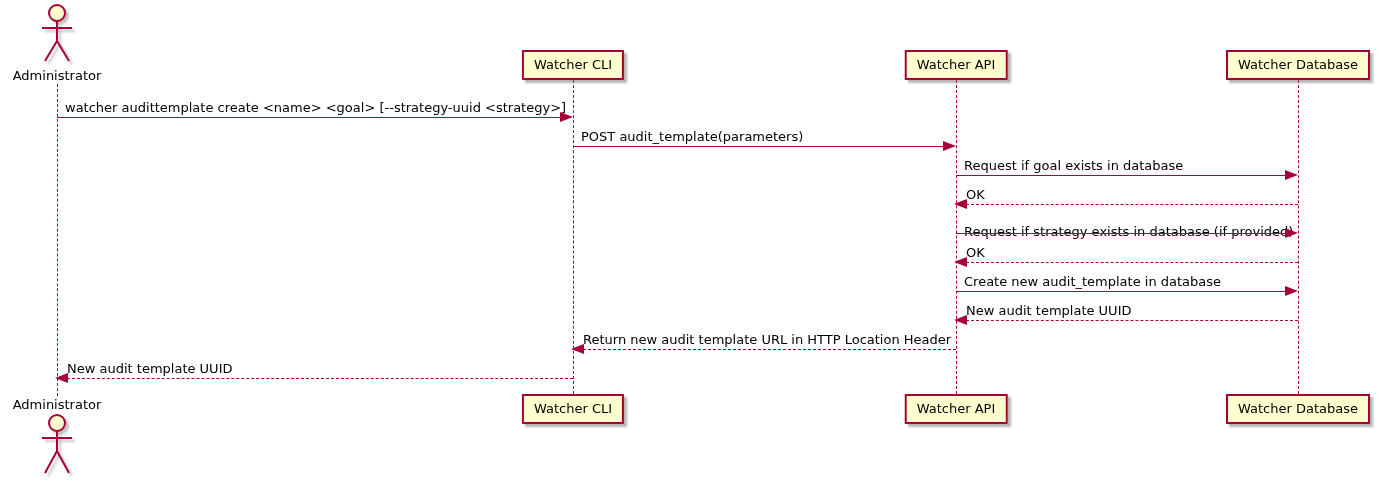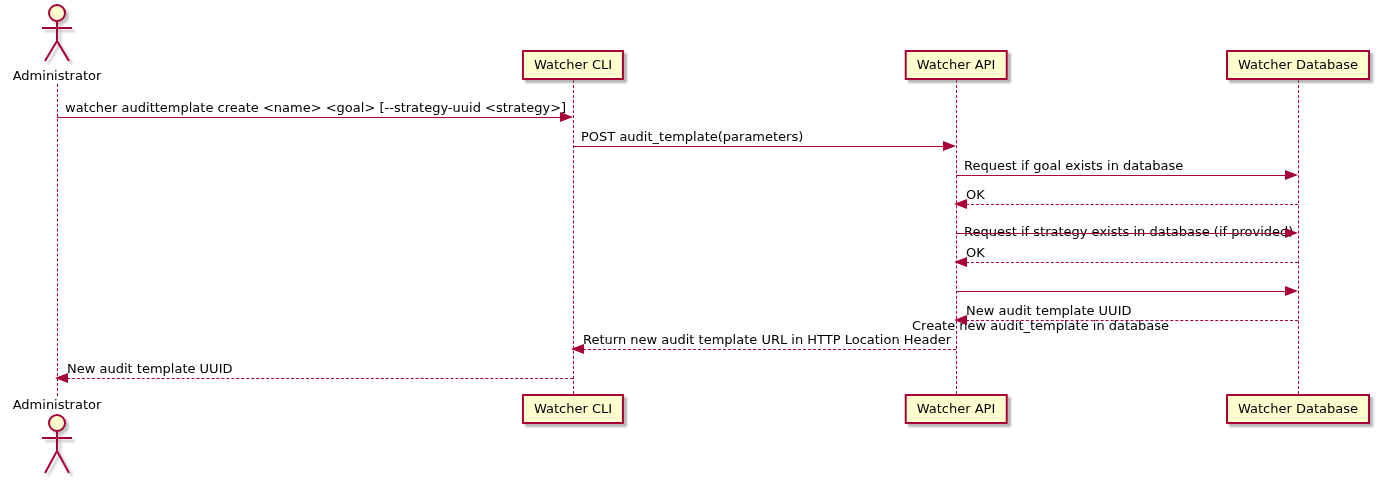--- a/index.html
+++ b/index.html
@@ -108,21 +108,21 @@
     <div class="ah r" style="left:1285px; top:228px;"></div>
   </div>
 
   <div>
     <div class="mlabel" style="left:966px; top:245px;">OK</div>
     <div class="mline dashed" style="left:966px; top:262px; width:332px;"></div>
     <div class="ah l" style="left:954px; top:257px;"></div>
   </div>
 
   <div>
-    <div class="mlabel" style="left:912px; top:274px;margin-top:44px;">Create new audit_template in database</div>
+    <div class="mlabel" style="left:964px; top:274px;">Create new audit_template in database</div>
     <div class="mline" style="left:956px; top:291px; width:331px;"></div>
     <div class="ah r" style="left:1285px; top:286px;"></div>
   </div>
 
   <div>
     <div class="mlabel" style="left:966px; top:303px;">New audit template UUID</div>
     <div class="mline dashed" style="left:966px; top:320px; width:332px;"></div>
     <div class="ah l" style="left:954px; top:315px;"></div>
   </div>
 

